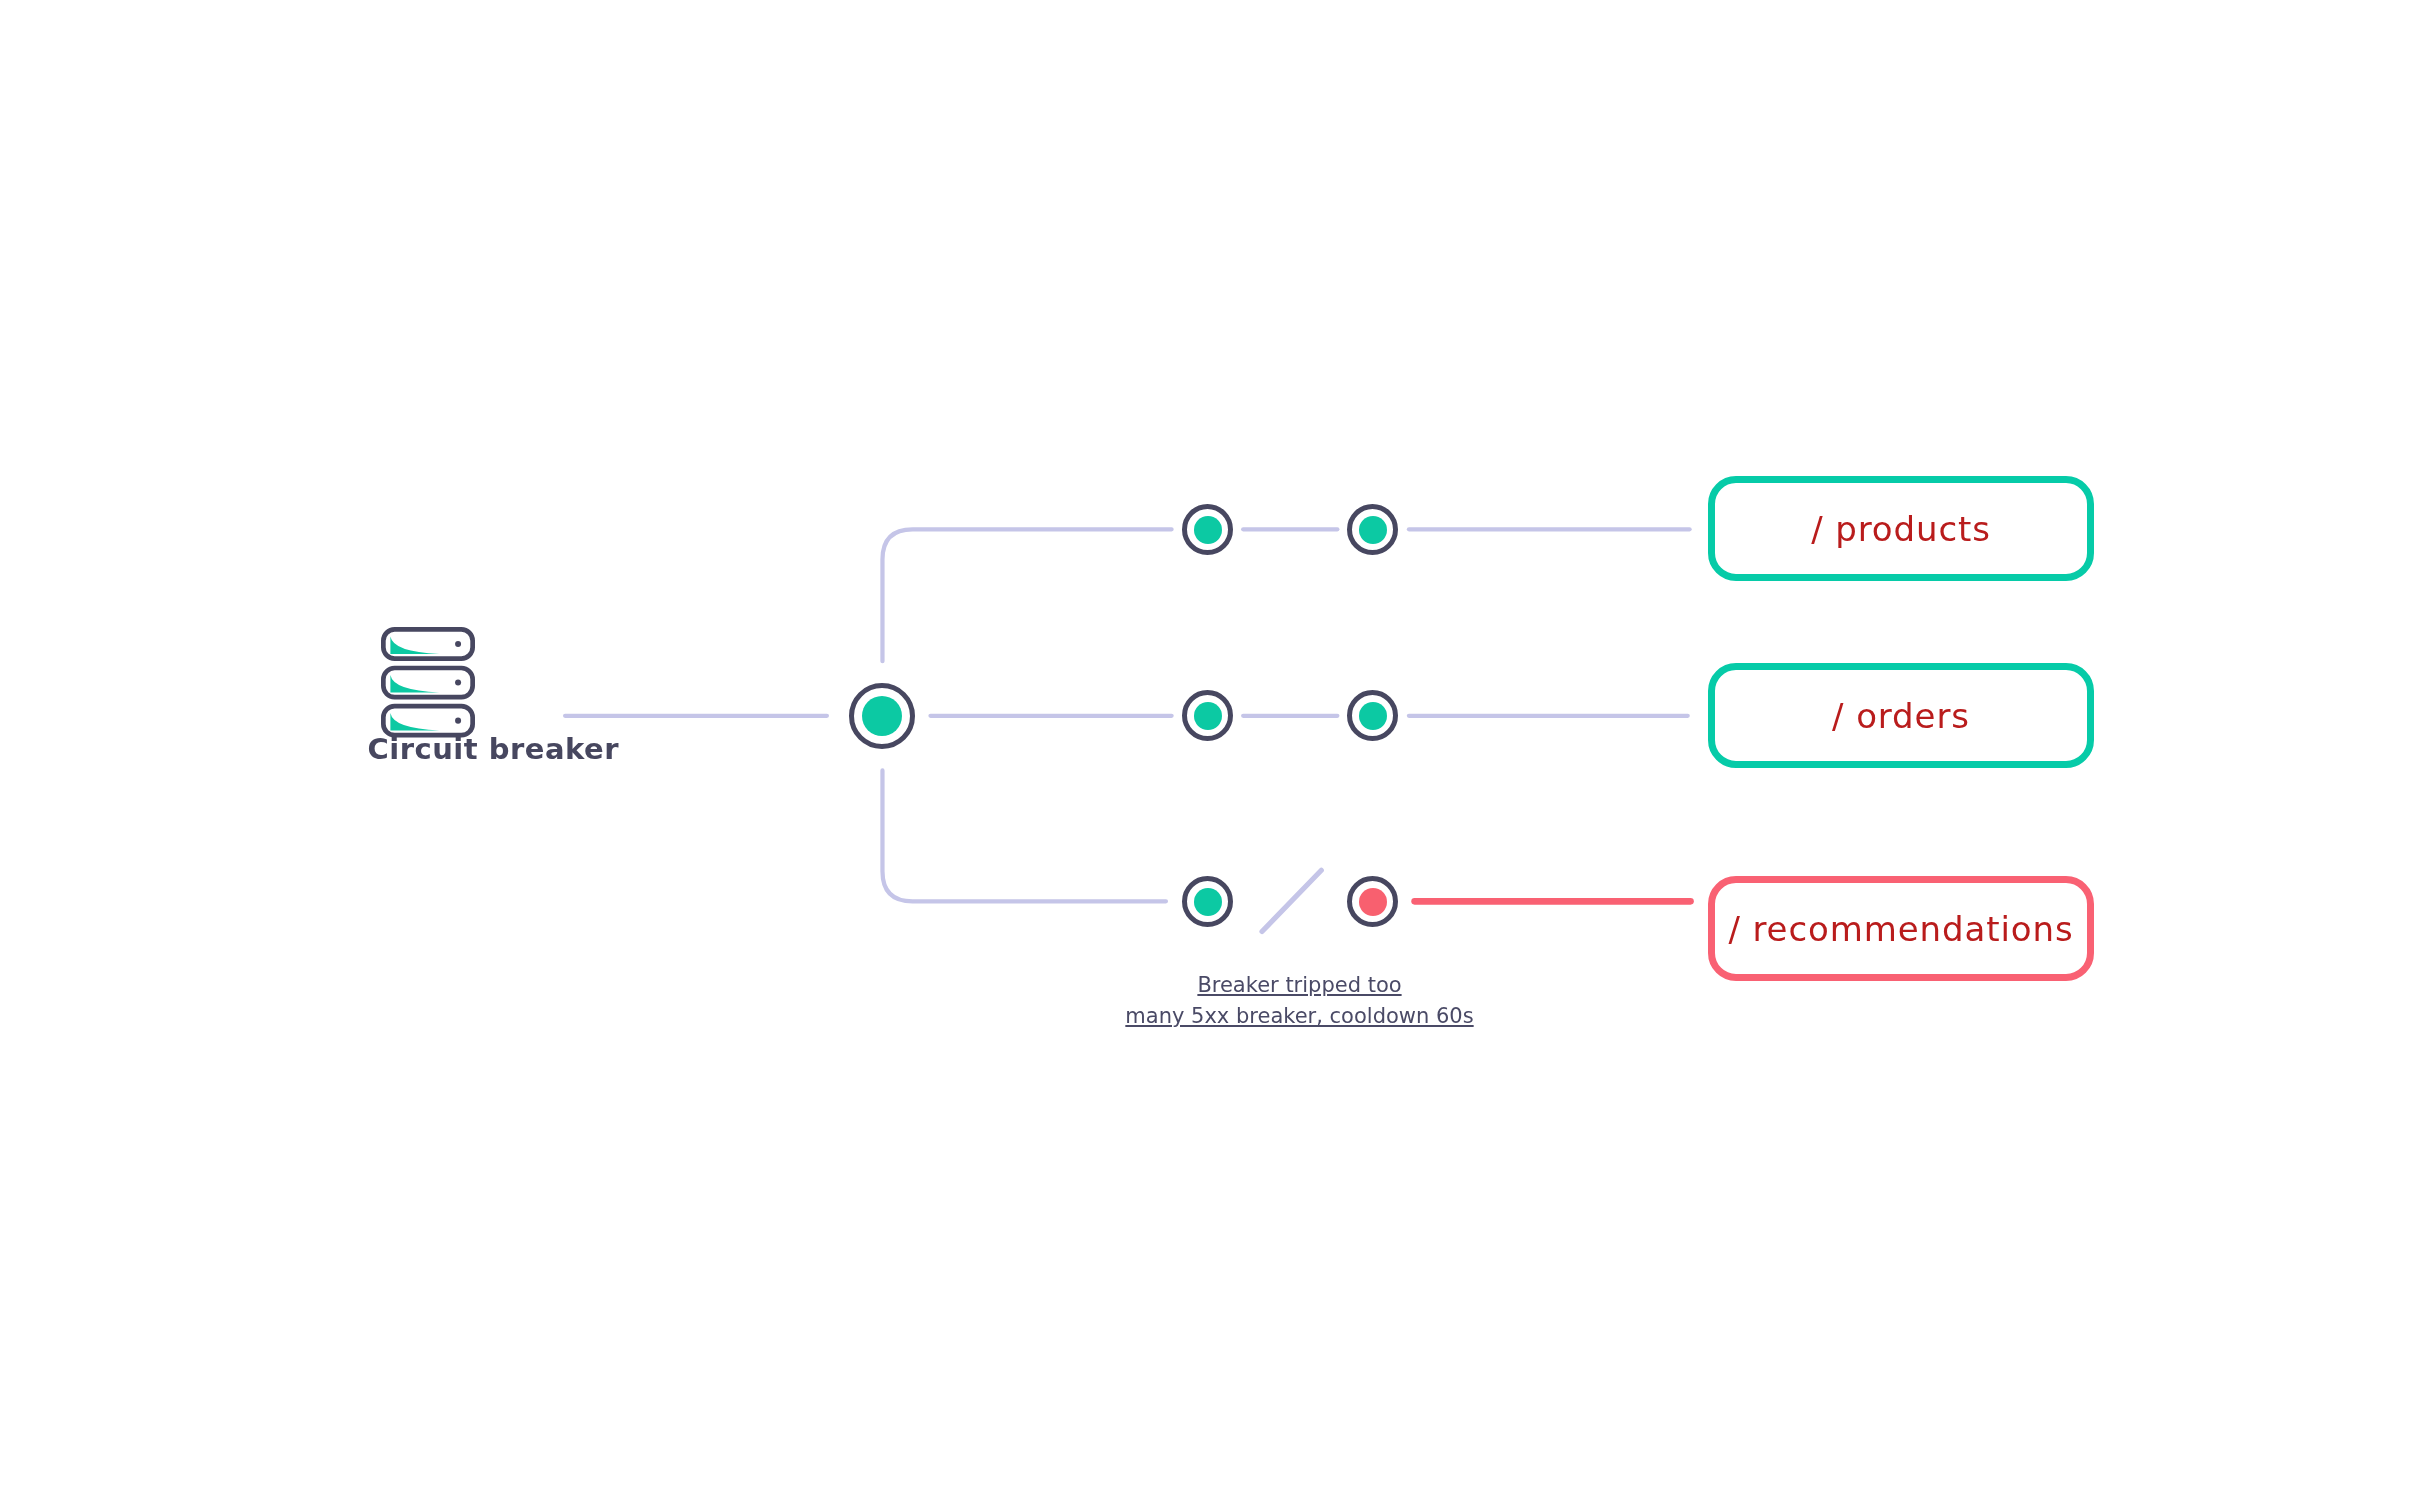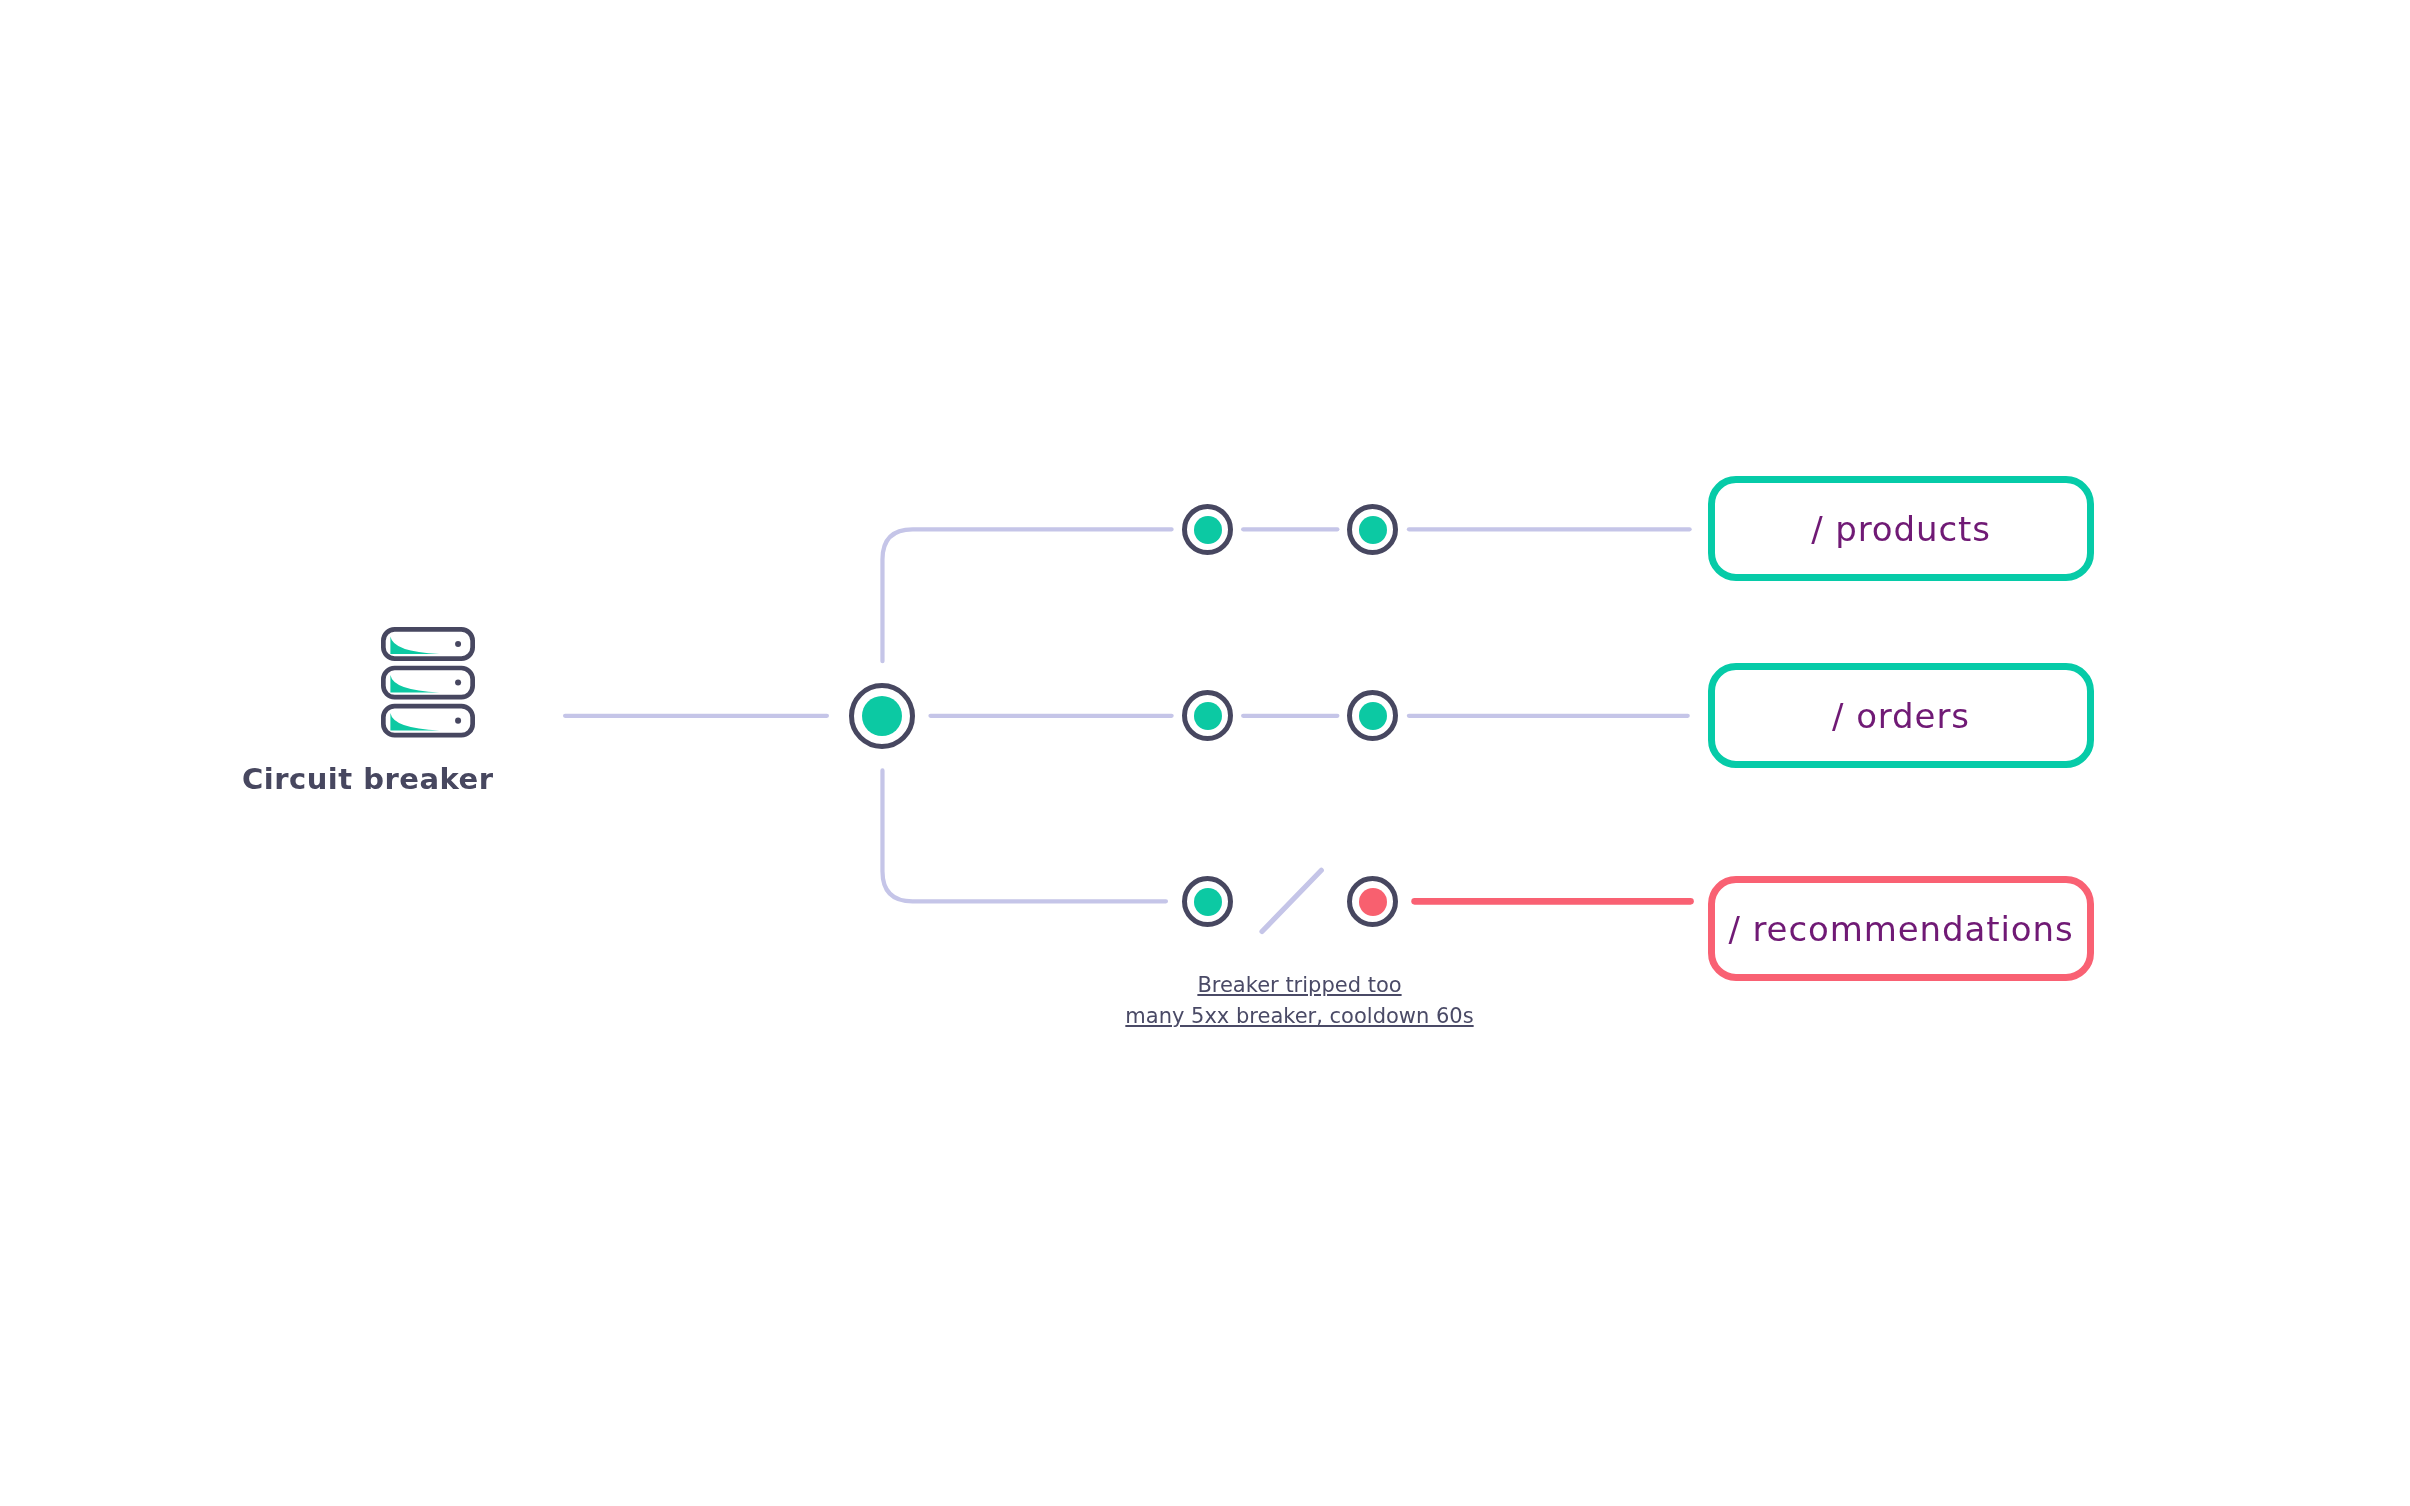--- a/index.html
+++ b/index.html
@@ -20,23 +20,23 @@
   
   #connectors {
     position: absolute;
     left: 0; top: 0;
     width: 2411px; height: 1507px;
     pointer-events: none;
   }
 
   
   .source-label {
-    left: 242px; top: 762px;
+    left: 242px; top: 732px;
     width: 377px;
-    text-align: left;
+    text-align: right;
     font-size: 29px;
     font-weight: 700;
     letter-spacing: 0.5px;
     color: #47475f;
   }
 
   
   .node {
     position: absolute;
     box-sizing: border-box;
@@ -65,21 +65,21 @@
     height: 105px;
     box-sizing: border-box;
     border-radius: 28px;
     background: #ffffff;
     display: flex;
     align-items: center;
     justify-content: center;
     font-size: 34px;
     font-weight: 500;
     letter-spacing: 0.9px;
-    color: #701a75;
+    color: #b91c1c;
   }
   .endpoint--ok  { border: 7.5px solid #06cba8; }
   .endpoint--err { border: 7.5px solid #f96173; }
 
   
   .caption {
     left: 1017px; top: 970px;
     width: 565px;
     text-align: center;
     font-size: 21px;

